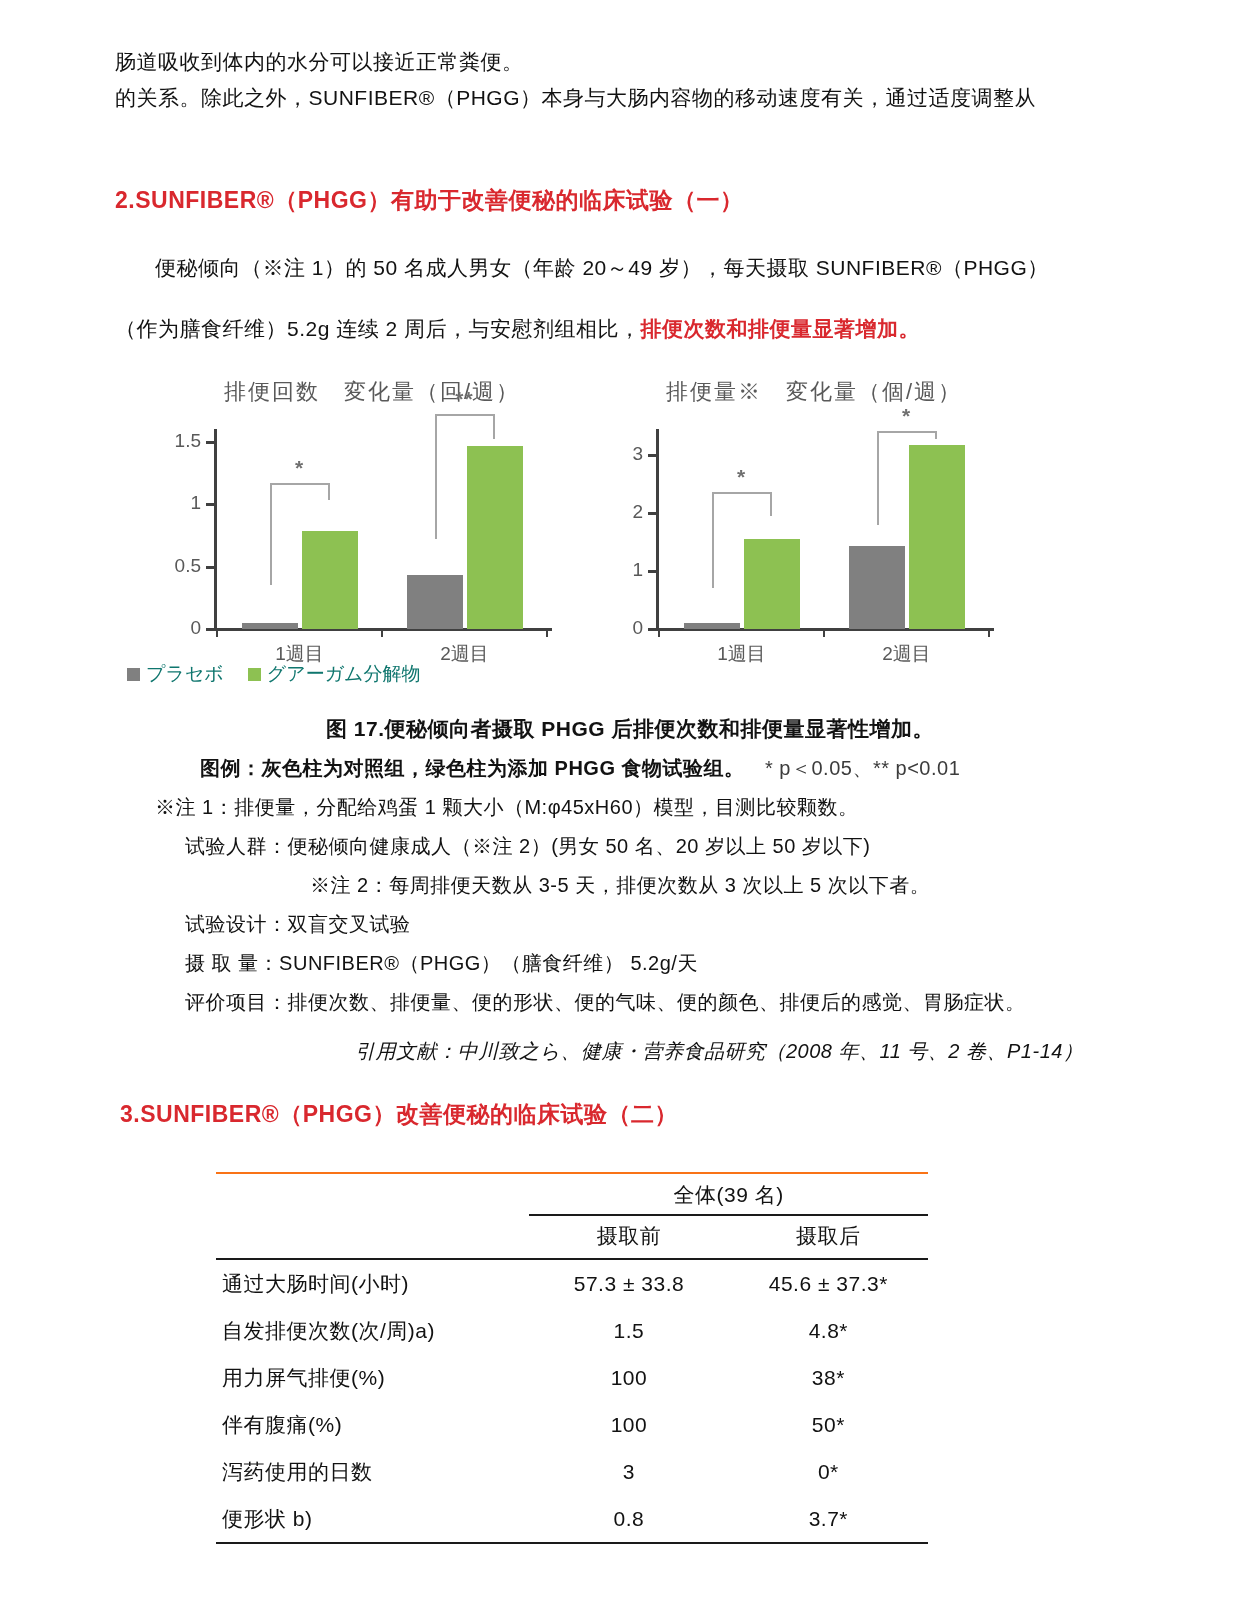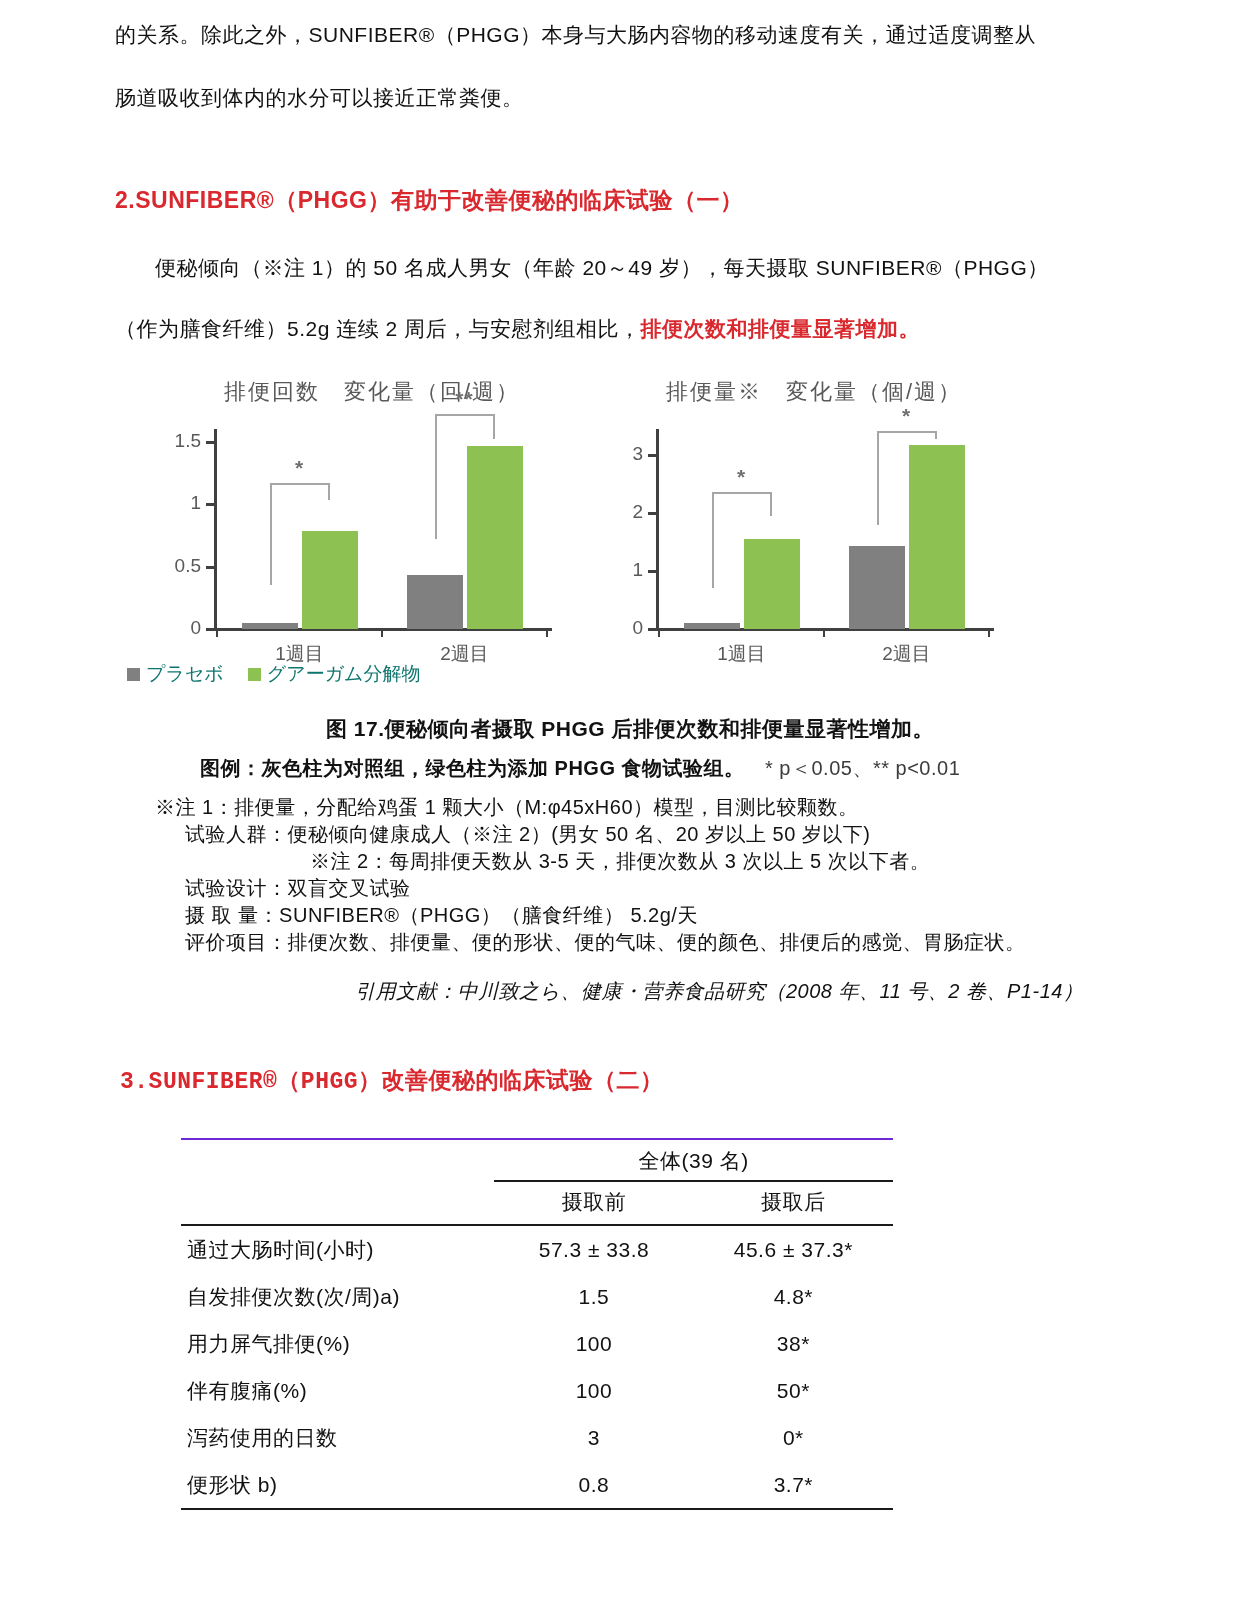--- a/index.html
+++ b/index.html
@@ -8,21 +8,21 @@
     width:1240px; height:1605px; position:relative; overflow:hidden;
     background:#ffffff; color:#121212;
     font-family:"Liberation Sans", sans-serif;
     padding:14px 95px 0 115px;
   }
   .intro-line { font-size:21px; line-height:30px; letter-spacing:0.5px; }
   .intro-line.l1 { margin-top:6px; }
   .intro-line.l2 { margin-top:33px; }
   .red-heading { color:#d9282e; font-weight:bold; font-size:23px; letter-spacing:0.5px; margin:0; }
   .heading-2 { margin-top:72px; }
-  .heading-3 { margin-top:60px; margin-left:5px;font-family:Liberation Mono, monospace; }
+  .heading-3 { margin-top:34px; margin-left:5px; }
   .para2 { margin-top:38px; font-size:21px; letter-spacing:0.5px; }
   .para2 .line1 { padding-left:40px; }
   .para2 .line2 { margin-top:33px; }
   .red-strong { color:#d9282e; font-weight:bold; }
 
   .charts-row { margin-top:34px; margin-left:52px; display:flex; gap:42px; }
   .chart { width:400px; height:268px; position:relative; }
   .chart .c-title { position:absolute; top:0; left:10px; right:0; text-align:center; color:#595959; font-size:22px; letter-spacing:2px; white-space:nowrap; }
   .chart .abs { position:absolute; }
   .chart .bar { position:absolute; }
@@ -33,44 +33,44 @@
   .figure-legend { margin-top:16px; text-align:left; font-size:19px; color:#0f766e; }
   .figure-legend .item { display:inline-flex; align-items:center; margin:0 12px; }
   .figure-legend .swatch { width:13px; height:13px; display:inline-block; margin-right:6px; }
 
   .fig-caption { margin-top:28px; text-align:center; font-weight:bold; font-size:21px; letter-spacing:0.5px; }
   .fig-note-line { font-size:20px; letter-spacing:0.5px; margin-top:12px; }
   .legend-line { margin-left:85px; }
   .legend-line .bold-seg { font-weight:bold; }
   .legend-line .stat-seg { color:#3c3c3c; }
   .note1-line { margin-left:40px; }
-  .trial-line { font-size:20px; letter-spacing:0.5px; margin-top:0; }
+  .trial-line { font-size:20px; letter-spacing:0.5px; margin-top:12px; }
   .indent-0 { margin-left:70px; }
   .indent-1 { margin-left:195px; }
   .citation { margin-top:22px; margin-left:240px; font-size:20px; font-style:italic; letter-spacing:0.5px; }
 
   table.data-table {
-    margin-top:42px; margin-left:66px; width:712px;
+    margin-top:42px; margin-left:101px; width:712px;
     border-collapse:collapse; font-size:21px; letter-spacing:0.5px;
-    border-top:2px solid #6d28d9; border-bottom:2px solid #1a1a1a;
+    border-top:2px solid #f97316; border-bottom:2px solid #1a1a1a;
   }
   table.data-table th { font-weight:normal; }
   table.data-table th.group-header { border-bottom:2px solid #1a1a1a; text-align:center; padding:7px 4px 5px; }
   table.data-table tr.subhead th { border-bottom:2px solid #1a1a1a; text-align:center; padding:6px 4px 8px; }
   table.data-table td { padding:10px 4px 9px; }
   table.data-table td.row-label { text-align:left; width:44%; padding-left:6px; }
   table.data-table td.val { text-align:center; width:28%; }
 </style>
 </head>
 <body>
 
 <div class="page">
 
+  <div class="intro-line l2">肠道吸收到体内的水分可以接近正常粪便。</div>
   <div class="intro-line l1">的关系。除此之外，SUNFIBER®（PHGG）本身与大肠内容物的移动速度有关，通过适度调整从</div>
-  <div class="intro-line l2">肠道吸收到体内的水分可以接近正常粪便。</div>
 
   <div class="red-heading heading-2">2.SUNFIBER®（PHGG）有助于改善便秘的临床试验（一）</div>
 
   <div class="para2">
     <div class="line1">便秘倾向（※注 1）的 50 名成人男女（年龄 20～49 岁），每天摄取 SUNFIBER®（PHGG）</div>
     <div class="line2"><span>（作为膳食纤维）5.2g 连续 2 周后，与安慰剂组相比，</span><span class="red-strong">排便次数和排便量显著增加。</span></div>
   </div>
 
   <div class="charts-row">
     <div class="chart">

